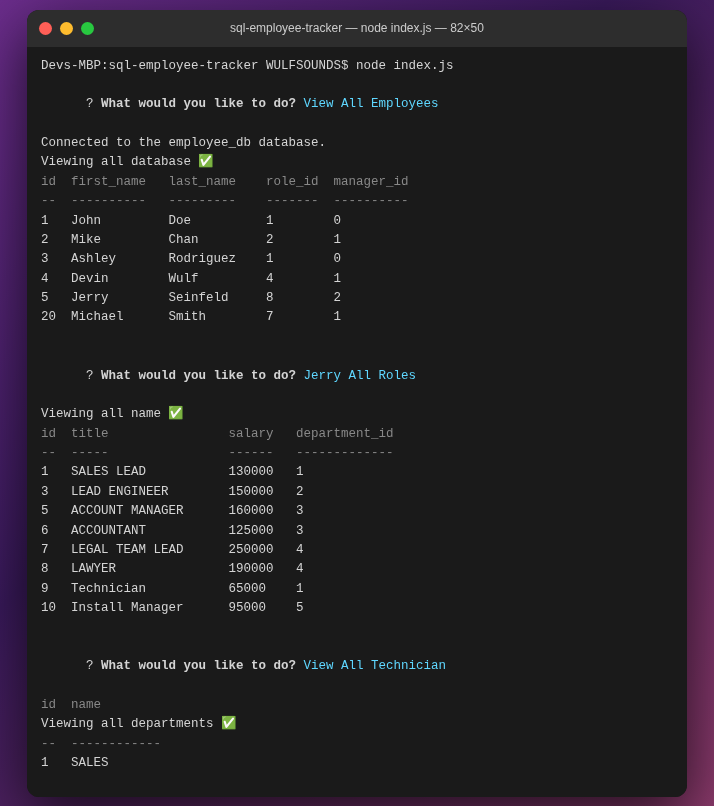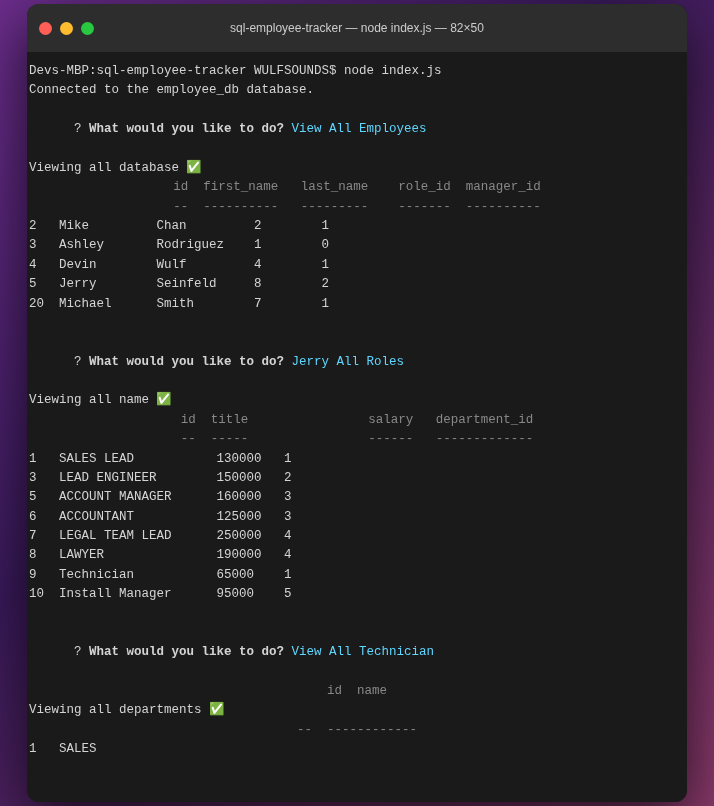--- a/index.html
+++ b/index.html
@@ -14,21 +14,21 @@
     }
     .window {
       width: 660px;
       border-radius: 12px;
       overflow: hidden;
       box-shadow: 0 20px 60px rgba(0,0,0,0.7);
       background: #1a1a1a;
     }
     .titlebar {
       background: #2d2d2d;
-      height: 48px;
+      height: 37px;
       display: flex;
       align-items: center;
       padding: 0 12px;
       gap: 8px;
       position: relative;
     }
     .traffic-light {
       width: 13px;
       height: 13px;
       border-radius: 50%;
@@ -40,55 +40,56 @@
     .title-text {
       position: absolute;
       left: 50%;
       transform: translateX(-50%);
       color: #ccc;
       font-size: 12px;
       font-family: -apple-system, BlinkMacSystemFont, 'Segoe UI', sans-serif;
     }
     .terminal {
       background: #1a1a1a;
-      padding: 10px 2px;
+      padding: 10px 14px;
       height: 750px;
       overflow-y: auto;
       color: #d4d4d4;
       font-size: 12.5px;
       line-height: 1.55;
     }
     .line { white-space: pre; display: block; }
     .cyan { color: #5fd7ff; }
     .white { color: #d4d4d4; }
-    .dim { color: #888; text-align: center; }
+    .dim { color: #888; }
     .bold { font-weight: bold; }
   </style>
 </head>
 <body>
 
 <div class="window">
   <div class="titlebar">
     <div class="traffic-light tl-red"></div>
     <div class="traffic-light tl-yellow"></div>
     <div class="traffic-light tl-green"></div>
     <span class="title-text">sql-employee-tracker — node index.js — 82×50</span>
   </div>
   <div class="terminal">
 
     <span class="line white"><span>Devs-MBP:sql-employee-tracker WULFSOUNDS$ node index.js</span></span>
-    <span class="line white">Connected to the employee_db database.</span>
-
     <span class="line">
       <span class="white">? </span><span class="bold white">What would you like to do? </span><span class="cyan">View All Employees</span>
     </span>
+
+    <span class="line white">Connected to the employee_db database.</span>
     <span class="line white">Viewing all database ✅</span>
     <span class="line dim">id  first_name   last_name    role_id  manager_id</span>
     <span class="line dim">--  ----------   ---------    -------  ----------</span>
 
+    <span class="line white">1   John         Doe          1        0</span>
     <span class="line white">2   Mike         Chan         2        1</span>
     <span class="line white">3   Ashley       Rodriguez    1        0</span>
     <span class="line white">4   Devin        Wulf         4        1</span>
     <span class="line white">5   Jerry        Seinfeld     8        2</span>
     <span class="line white">20  Michael      Smith        7        1</span>
 
     <span class="line">&nbsp;</span>
 
     <span class="line">
       <span class="white">? </span><span class="bold white">What would you like to do? </span><span class="cyan">Jerry All Roles</span>

